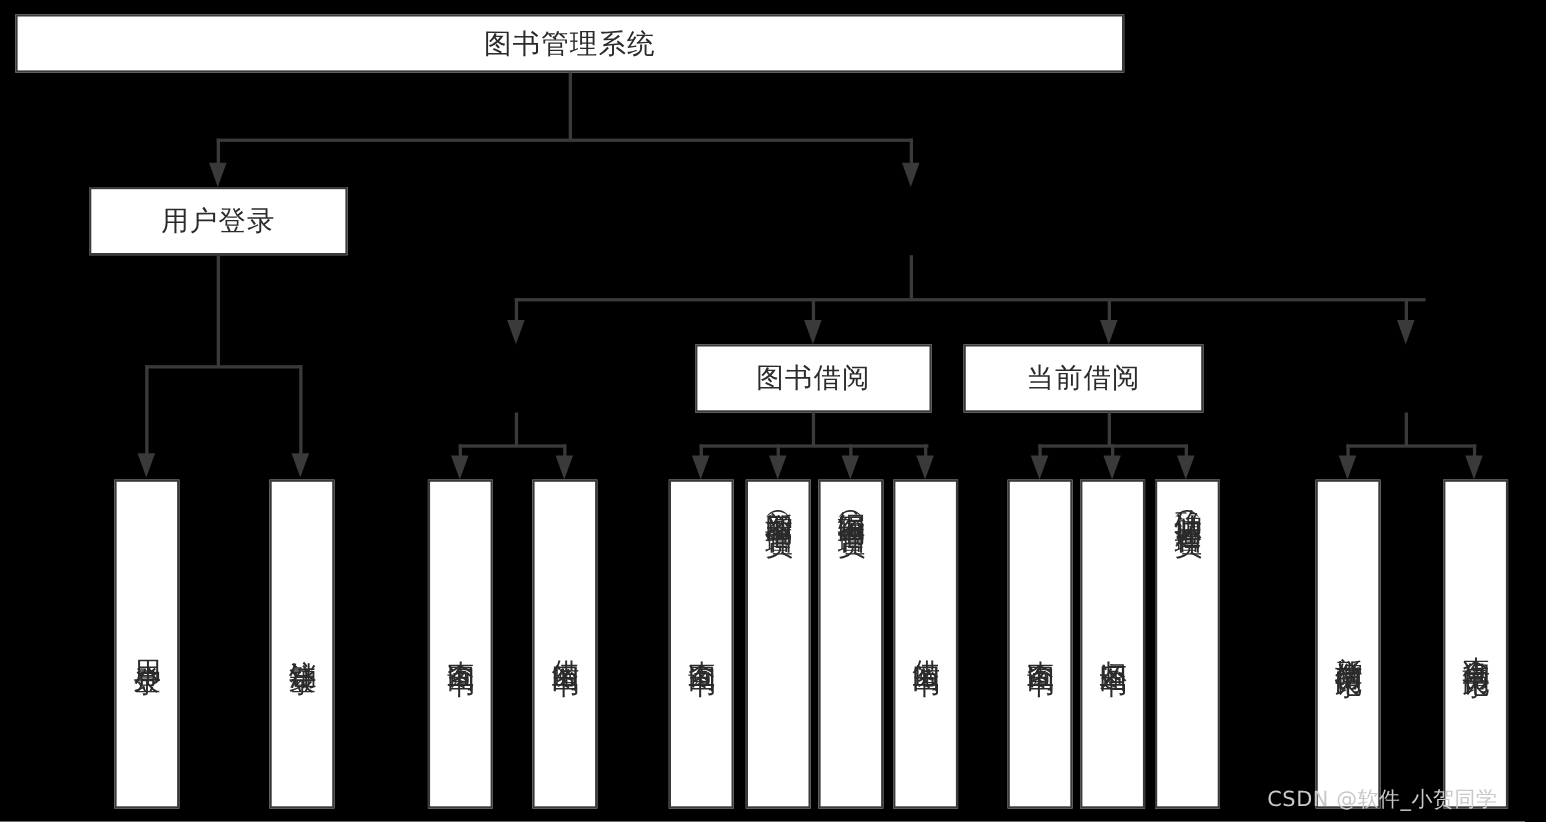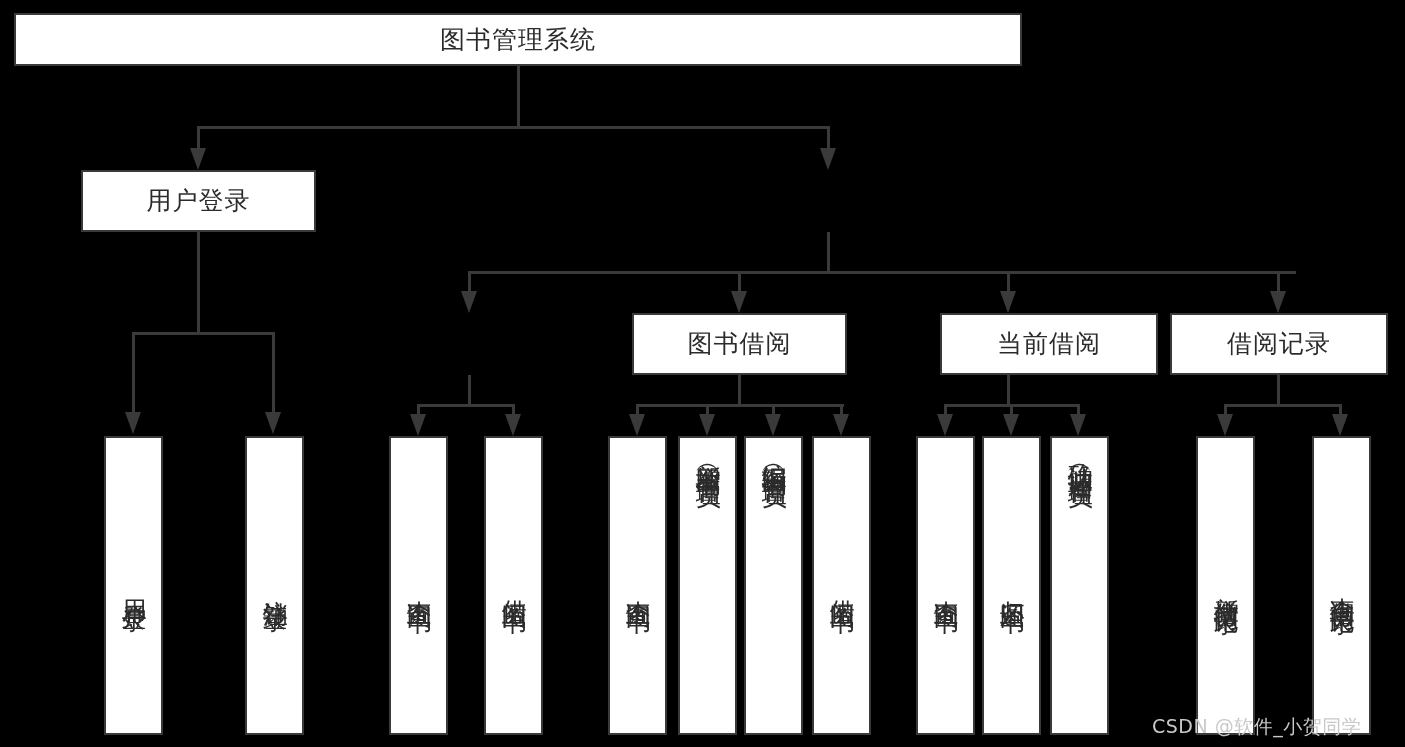--- a/index.html
+++ b/index.html
@@ -128,25 +128,22 @@
 
   <div class="edge v" style="left:1007px; top:271px; width:3px; height:22px;"></div>
   <div class="arrow" style="left:1000px; top:291px;"></div>
 
   <div class="edge v" style="left:1277px; top:271px; width:3px; height:22px;"></div>
   <div class="arrow" style="left:1270px; top:291px;"></div>
 
   <div class="node h" style="left:632px; top:313px; width:215px; height:62px;">
     <span class="label">图书借阅</span>
   </div>
-  <div class="node h" style="left:940px; top:313px; width:218px; height:62px;">
+  <div class="node h" style="left:876px; top:313px; width:218px; height:62px;">
     <span class="label">当前借阅</span>
-  </div>
-  <div class="node h" style="left:1170px; top:313px; width:218px; height:62px;">
-    <span class="label">借阅记录</span>
   </div>
 
   <div class="edge v" style="left:468px; top:375px; width:3px; height:31px;"></div>
   <div class="edge h" style="left:417px; top:404px; width:97px; height:3px;"></div>
   <div class="edge v" style="left:417px; top:404px; width:3px; height:12px;"></div>
   <div class="arrow" style="left:410px; top:414px;"></div>
   <div class="edge v" style="left:512px; top:404px; width:3px; height:12px;"></div>
   <div class="arrow" style="left:505px; top:414px;"></div>
 
   <div class="edge v" style="left:738px; top:375px; width:3px; height:31px;"></div>

